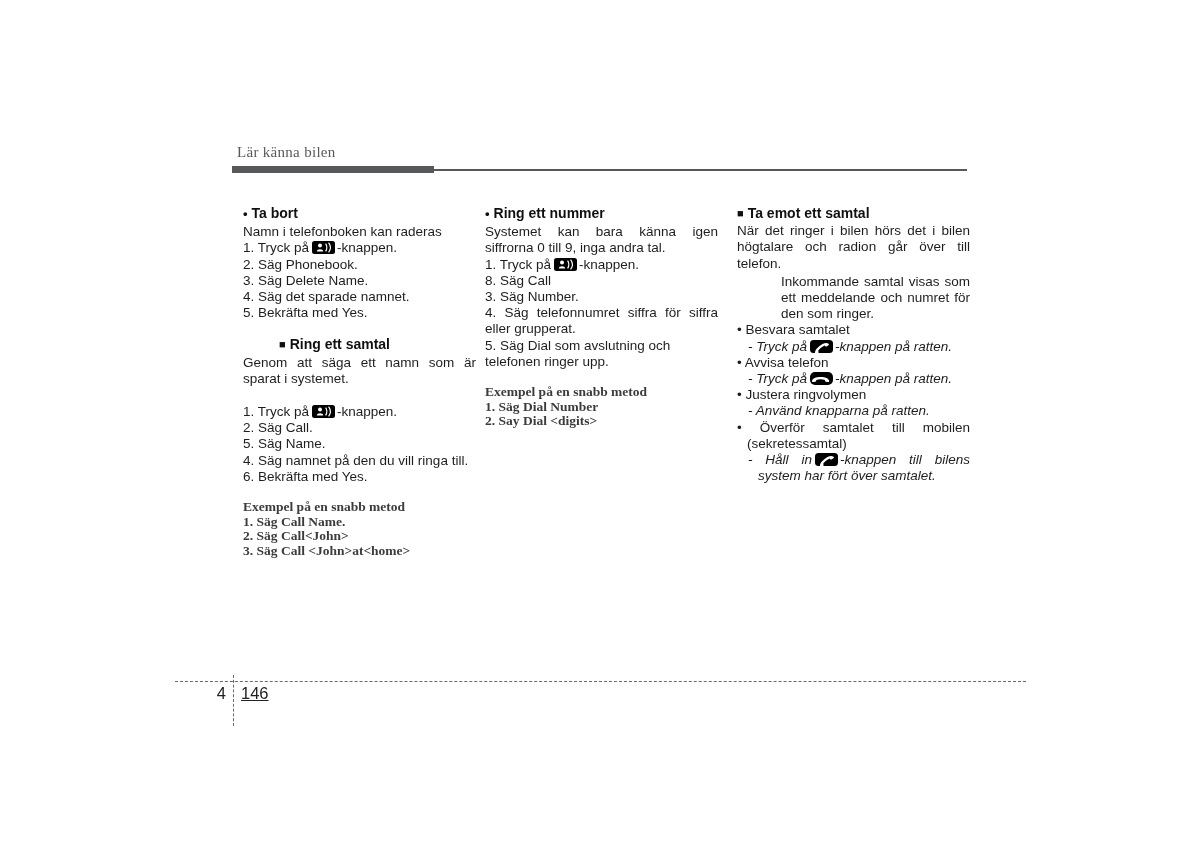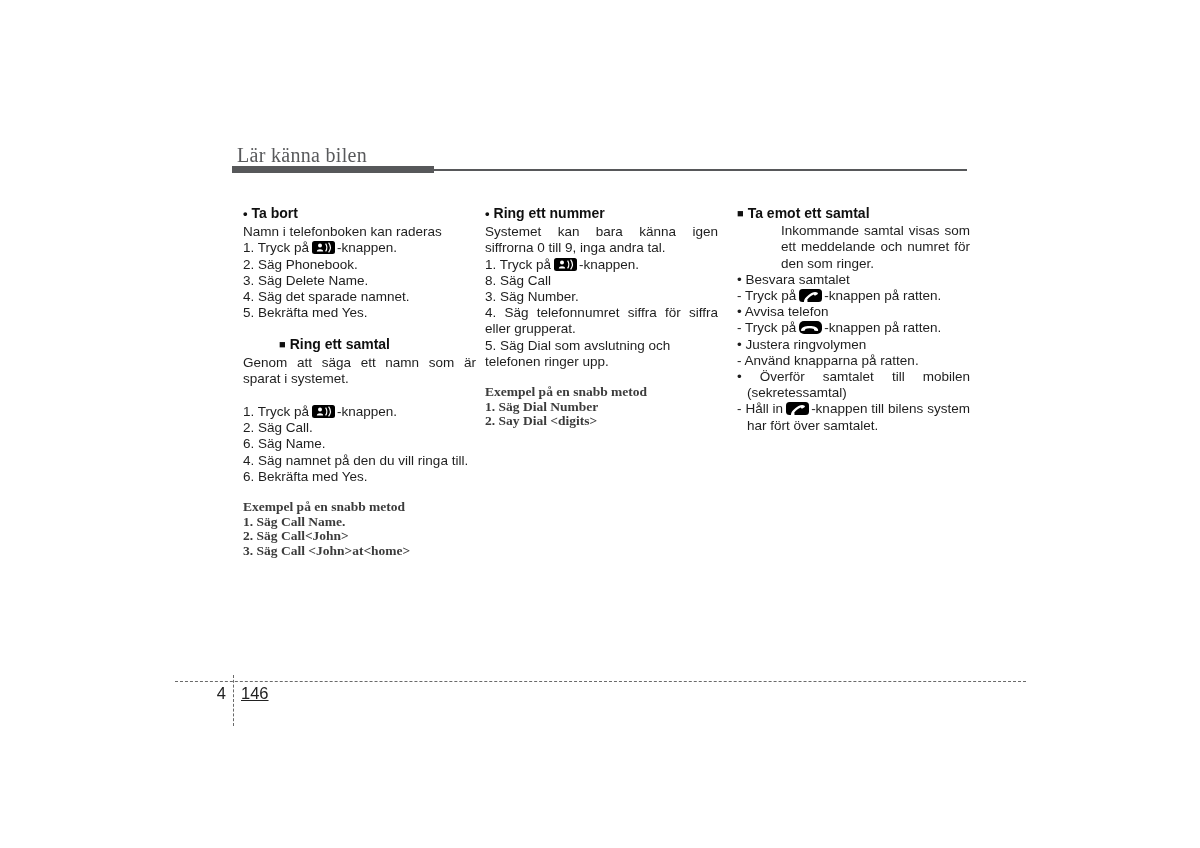--- a/index.html
+++ b/index.html
@@ -1,21 +1,21 @@
 <!DOCTYPE html>
 <html><head>
 <meta charset="utf-8">
 <style>
   html,body{margin:0;padding:0;background:#ffffff;}
   .page{position:relative;width:1200px;height:848px;background:#ffffff;overflow:hidden;
         font-family:"Liberation Sans", sans-serif;color:#1e1e1e;}
 
   
   .page-title{position:absolute;left:237px;top:144px;
-    font-family:"Liberation Serif", serif;font-size:20px;color:#58595b;letter-spacing:.3px;}
+    font-family:"Liberation Serif", serif;font-size:15px;color:#58595b;letter-spacing:.3px;}
   .title-bar{position:absolute;left:232px;top:166px;width:202px;height:7px;background:#57585a;}
   .title-rule{position:absolute;left:433px;top:169px;width:534px;height:2px;background:#57585a;}
 
   
   .col{position:absolute;top:205px;width:233px;font-size:13.5px;line-height:16.2px;}
   #c1{left:243px}
   #c2{left:485px}
   #c3{left:737px}
 
   .h{font-weight:bold;font-size:14px;color:#101010;margin-bottom:2px;}
@@ -24,21 +24,21 @@
   .just{text-align:justify;}
   .hang{padding-left:15px;text-indent:-15px;}
   .mt-sec{margin-top:15px;margin-left:36px;}
   .mt-list{margin-top:17px;}
   .para{margin-top:2px;margin-left:44px;}
 
   .ex{font-family:"Liberation Serif", serif;font-weight:bold;color:#3c3c3c;
       font-size:13.5px;line-height:14.6px;margin-top:15px;}
 
   .bullet{padding-left:10px;text-indent:-10px;}
-  .sub{padding-left:10px;text-indent:-10px;}
+  .sub{margin-left:11px;padding-left:10px;text-indent:-10px;font-style:italic;}
 
   .inline-icon{display:inline-block;vertical-align:-2px;margin:0 2px 0 3px;}
 
   
   .foot-rule{position:absolute;left:175px;top:681px;width:851px;border-top:1.5px dashed #6a6a6a;}
   .foot-vrule{position:absolute;left:233px;top:675px;height:51px;border-left:1.5px dashed #6a6a6a;}
   .foot-chapter{position:absolute;left:195px;top:684px;width:31px;text-align:right;
       font-size:16.5px;color:#222;}
   .foot-page{position:absolute;left:241px;top:684px;font-size:16.5px;color:#222;text-decoration:underline;}
 </style>
@@ -82,21 +82,21 @@
     <div class="hang">3. Säg Delete Name.</div>
     <div class="hang">4. Säg det sparade namnet.</div>
     <div class="hang">5. Bekräfta med Yes.</div>
 
     <div class="h mt-sec"><span class="marker-sq">■</span><span>Ring ett samtal</span></div>
     <div class="just">Genom att säga ett namn som är sparat i systemet.</div>
     <div class="hang mt-list"><span>1. Tryck på</span><svg class="inline-icon" width="23" height="13">
           <use href="#ic-voice"></use>
         </svg><span>-knappen.</span></div>
     <div class="hang">2. Säg Call.</div>
-    <div class="hang">6. Säg Name.</div>
+    <div class="hang">5. Säg Name.</div>
     <div class="hang">4. Säg namnet på den du vill ringa till.</div>
     <div class="hang">6. Bekräfta med Yes.</div>
 
     <div class="ex">
       <div>Exempel på en snabb metod</div>
       <div>1. Säg Call Name.</div>
       <div>2. Säg Call&lt;John&gt;</div>
       <div>3. Säg Call &lt;John&gt;at&lt;home&gt;</div>
     </div>
   </div>
@@ -114,20 +114,21 @@
 
     <div class="ex">
       <div>Exempel på en snabb metod</div>
       <div>1. Säg Dial Number</div>
       <div>2. Say Dial &lt;digits&gt;</div>
     </div>
   </div>
 
   <div class="col" id="c3">
     <div class="h"><span class="marker-sq">■</span><span>Ta emot ett samtal</span></div>
+    <div class="just">När det ringer i bilen hörs det i bilen högtalare och radion går över till telefon.</div>
     <div class="just para">Inkommande samtal visas som ett meddelande och numret för den som ringer.</div>
 
     <div class="bullet">• Besvara samtalet</div>
     <div class="sub"><span>- Tryck på</span><svg class="inline-icon" width="23" height="13">
           <use href="#ic-answer"></use>
         </svg><span>-knappen på ratten.</span></div>
 
     <div class="bullet">• Avvisa telefon</div>
     <div class="sub"><span>- Tryck på</span><svg class="inline-icon" width="23" height="13">
           <use href="#ic-end"></use>

